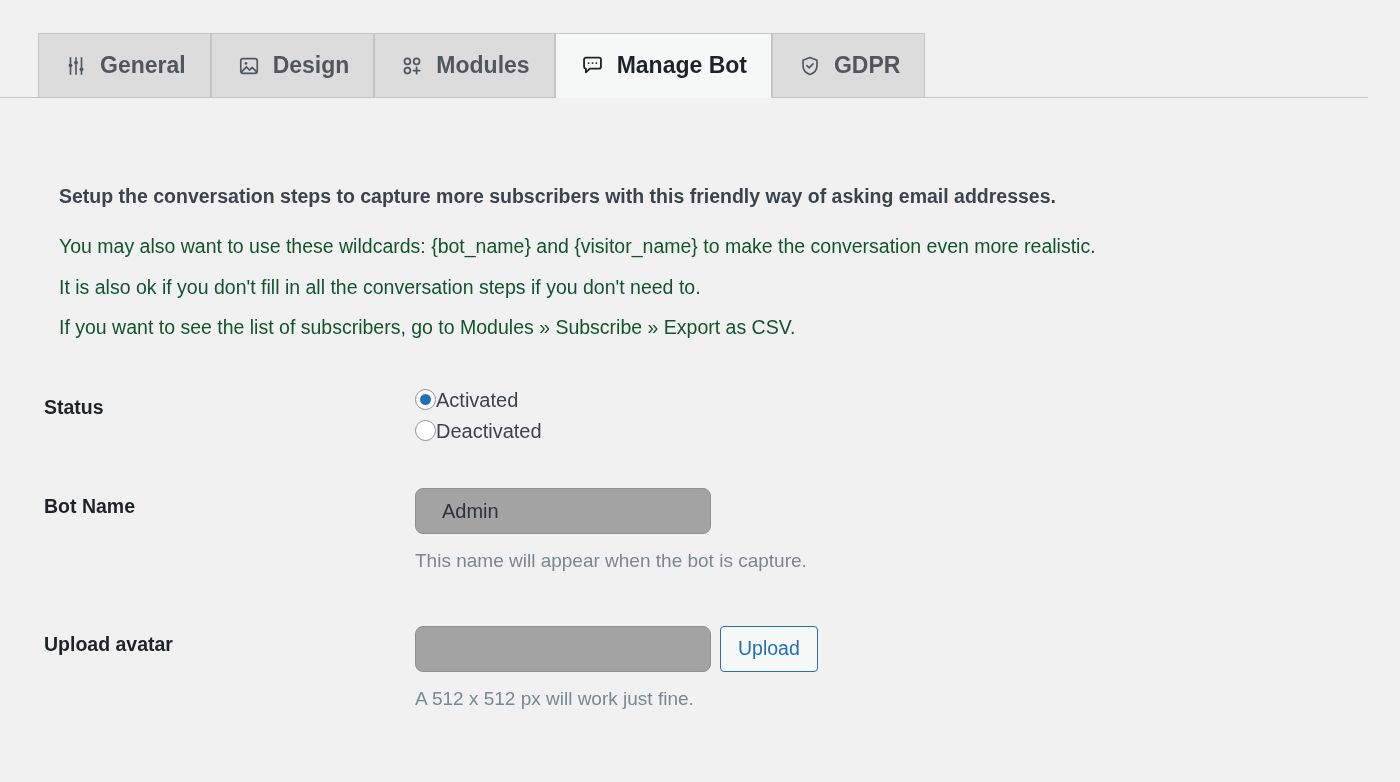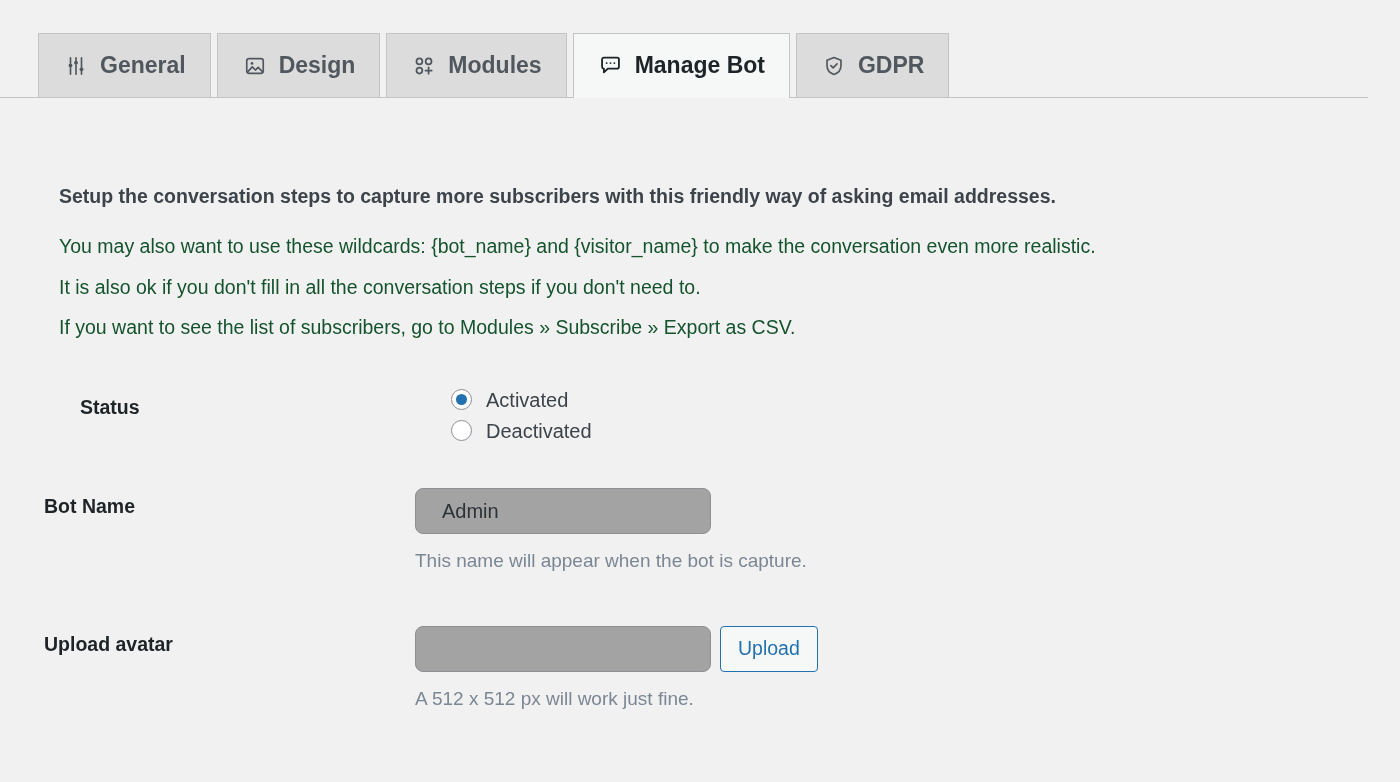--- a/index.html
+++ b/index.html
@@ -27,21 +27,20 @@
     display: flex;
     align-items: flex-end;
     border-bottom: 1px solid #c3c4c7;
   }
   .tab {
     height: 64px;
     display: flex;
     align-items: center;
     gap: 11px;
     padding: 0 24px;
-    margin-right: 6px;
     background: #dcdcdc;
     border: 1px solid #c3c4c7;
     border-bottom: none;
     font-size: 23px;
     font-weight: bold;
     color: #50575e;
     line-height: 1;
     position: relative;
     cursor: pointer;
     user-select: none;
@@ -113,21 +112,20 @@
   }
   .row-field {
     flex: 1;
     min-width: 0;
   }
 
   
   .radio-opt {
     display: flex;
     align-items: center;
-    gap: 14px;
     cursor: pointer;
     margin-bottom: 10px;
   }
   .radio-mark {
     width: 21px;
     height: 21px;
     border-radius: 50%;
     border: 1px solid #8c8f94;
     background: #fff;
     flex: none;
@@ -184,21 +182,21 @@
     border: 1px solid #2271b1;
     border-radius: 4px;
     background: #f6f7f7;
     color: #2271b1;
     font-family: "Liberation Sans", sans-serif;
     font-size: 19.5px;
     line-height: 1;
     cursor: pointer;
   }
 
-  .row-status { margin-bottom: 0; margin-left: 36px; }
+  .row-status { margin-bottom: 0; }
   .row-botname { margin-top: 37px; }
   .row-avatar { margin-top: 52px; }
 </style>
 </head>
 <body>
 
 <div class="tab-bar">
 
   <div class="tab">
     <span class="tab-icon">

